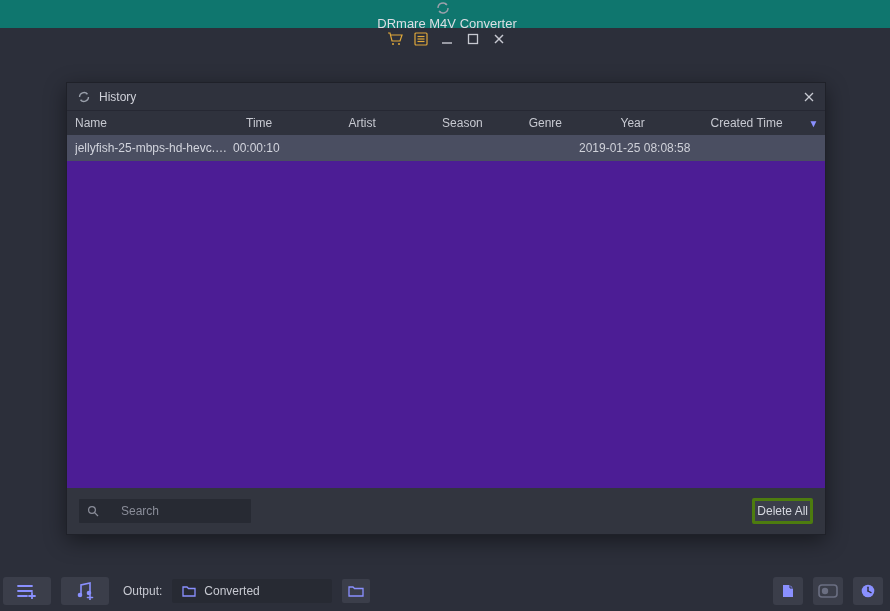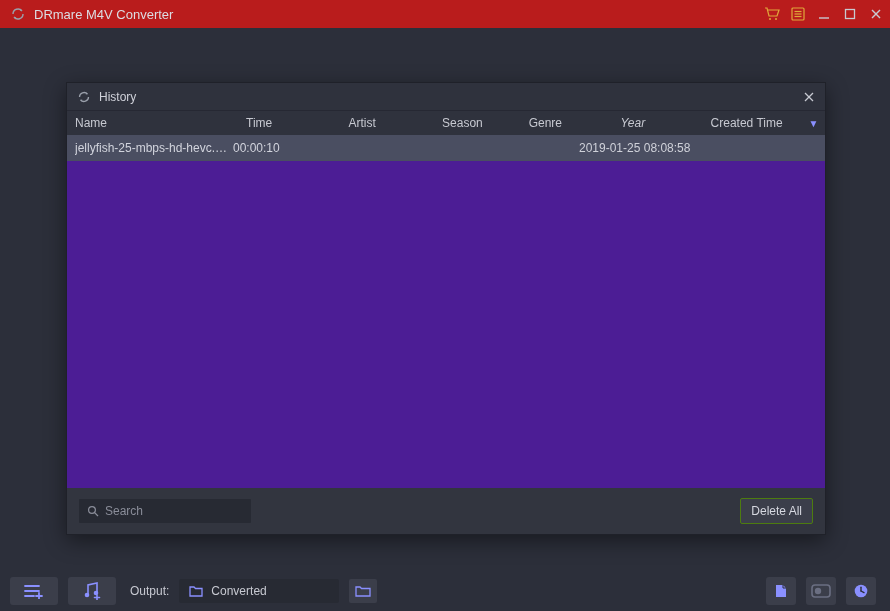--- a/index.html
+++ b/index.html
@@ -11,21 +11,22 @@
     color: #c7c9d1;
     position: relative;
   }
 
   
   .titlebar {
     height: 28px;
     display: flex;
     align-items: center;
     padding: 0 6px 0 10px;
-    background: #b91c1c;
+    background: #0f766e;
+    flex-direction: column;
   }
   .titlebar .logo {
     width: 16px; height: 16px;
     margin-right: 8px;
     display: flex; align-items: center; justify-content: center;
   }
   .titlebar .title {
     color: #dcdde3;
     font-size: 13px;
     flex: 1;
@@ -67,21 +68,21 @@
     color: #c7c9d1;
     background: #2f323d;
     gap: 32px;
   }
   .col { overflow:hidden; white-space:nowrap; text-overflow:ellipsis; }
   .c-name   { width: 158px; }
   .c-time   { width: 80px; }
   .c-artist { width: 70px; }
   .c-season { width: 62px; }
   .c-genre  { width: 68px; }
-  .c-year   { width: 66px; font-style: italic; }
+  .c-year   { width: 66px; }
   .c-created{ width: 130px; display:flex; align-items:center; gap:26px;}
   .sort-ind { color:#8a90ff; font-size:10px; }
 
   
   .tbody { flex:1; overflow:auto; }
   .row {
     height: 26px;
     display: flex; align-items: center;
     padding-left: 8px;
     font-size: 12px;
@@ -104,42 +105,42 @@
     width: 172px; height:24px;
     background: #272a33;
     display:flex; align-items:center;
     padding: 0 8px;
     gap:6px;
     border-radius:1px;
   }
   .search-wrap .s-icon { width:12px;height:12px; display:flex;align-items:center;justify-content:center;}
   .search-wrap input {
     flex:1; background:transparent; border:0; outline:0;
-    color:#aeb1bc; font-size:12px;
+    color:#aeb1bc; font-size:12px;margin-left:16px;
   }
   .search-wrap input::placeholder { color:#8a8d99; }
   .spacer { flex:1; }
   .btn {
-    height:26px; padding:0 10px;
+    height:26px; padding:0 2px;
     background:#3b3e4a;
-    border:1px solid #4d7c0f;
+    border:3px solid #4d7c0f;
     color:#d6d8e0;
     font-size:12px;
     display:flex; align-items:center;
     border-radius:2px;
     cursor:pointer;
   }
 
   
   .bottombar {
     position:absolute; left:0; bottom:0; right:4px;
     height:40px;
     background:#2c2f3a;
     display:flex; align-items:center;
-    padding: 0 10px;
+    padding: 0 3px;
     gap: 10px;
   }
   .sq-btn {
     width: 48px; height:28px;
     background:#3b3e4a;
     border-radius:3px;
     display:flex; align-items:center; justify-content:center;
     cursor:pointer;
   }
   .sq-btn svg { display:block; }

